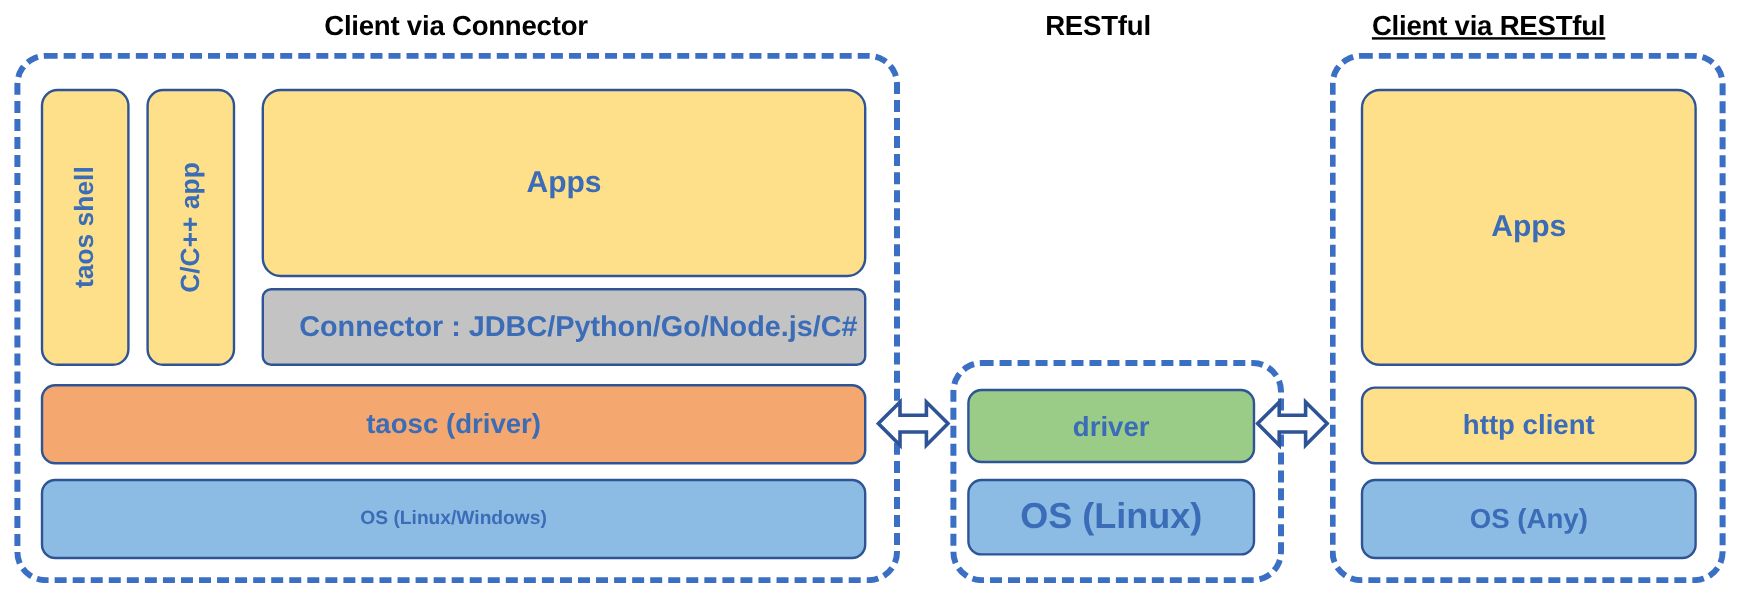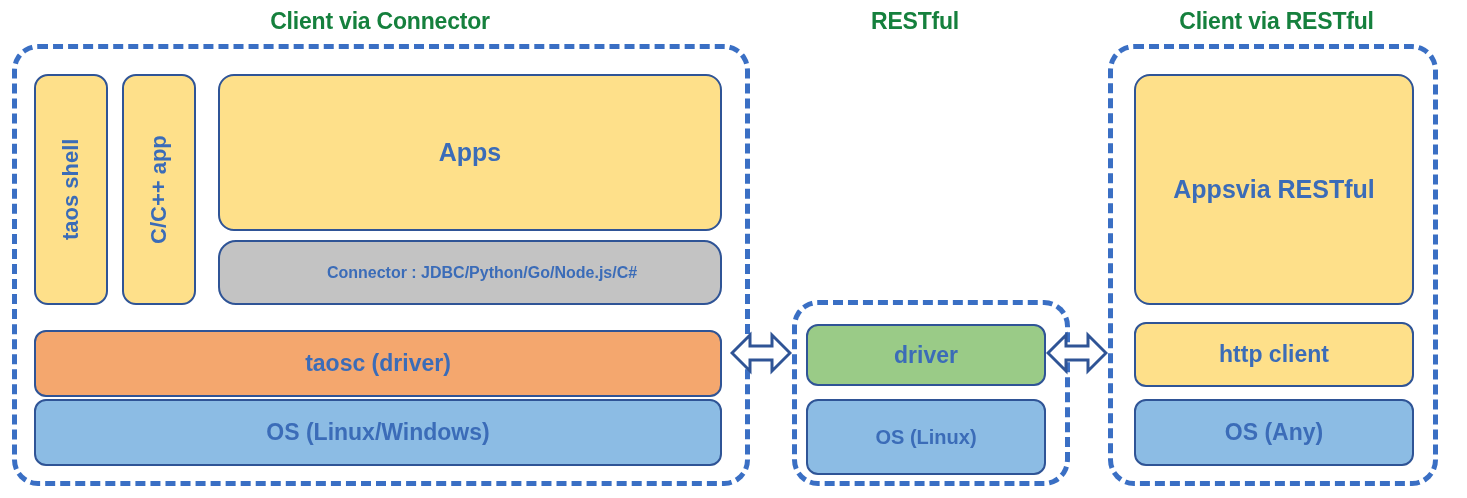--- a/index.html
+++ b/index.html
@@ -13,28 +13,28 @@
     position: relative;
     overflow: hidden;
     font-family: "Liberation Sans", sans-serif;
   }
 
   
   .section-title {
     position: absolute;
     font-size: 23px;
     font-weight: bold;
-    color: #15803d;
+    color: #000000;
     text-align: center;
     white-space: nowrap;
     letter-spacing: -0.2px;
   }
   #title-connector { left: 0;    top: 8px;  width: 760px; }
   #title-server    { left: 760px; top: 8px; width: 310px; }
-  #title-restful   { left: 1088px; top: 8px; width: 377px; }
+  #title-restful   { left: 1052px; top: 8px; width: 377px; text-decoration: underline; }
 
   
   .group {
     position: absolute;
     border: 5px dashed #3a6fc4;
     border-radius: 26px;
     box-sizing: border-box;
   }
   #group-connector { left: 12px;  top: 44px;  width: 738px; height: 442px; }
   #group-server    { left: 792px; top: 300px; width: 278px; height: 186px; }
@@ -49,42 +49,42 @@
     display: flex;
     align-items: center;
     justify-content: center;
     text-align: center;
     color: #3b6cb8;
     font-weight: bold;
     font-size: 21px;
     line-height: 1.22;
   }
   .box.yellow { background: #fee08a; }
-  .box.orange { background: #f4a76e; margin-top: 10px; }
+  .box.orange { background: #f4a76e; }
   .box.blue   { background: #8cbce4; }
   .box.green  { background: #9acb87; }
   .box.gray   { background: #c3c3c3; }
 
   .box.vertical {
     writing-mode: vertical-rl;
     transform: rotate(180deg);
     font-size: 22px;
   }
 
   
   #box-taos-shell { left: 34px;  top: 74px;  width: 74px;  height: 231px; border-radius: 14px; }
   #box-cpp-app    { left: 122px; top: 74px;  width: 74px;  height: 231px; border-radius: 14px; }
   #box-apps       { left: 218px; top: 74px;  width: 504px; height: 157px; border-radius: 16px; font-size: 25px; }
-  #box-connector  { left: 218px; top: 240px; width: 504px; height: 65px;  border-radius: 18px; font-size: 16px; padding-left: 24px; }
+  #box-connector  { left: 218px; top: 240px; width: 504px; height: 65px;  border-radius: 8px; font-size: 24px; padding-left: 24px; }
   #box-taosc      { left: 34px;  top: 320px; width: 688px; height: 67px;  font-size: 23px; }
-  #box-os-client  { left: 34px;  top: 399px; width: 688px; height: 67px;  font-size: 23px; }
+  #box-os-client  { left: 34px;  top: 399px; width: 688px; height: 67px;  font-size: 16px; }
 
   
   #box-taosd      { left: 806px; top: 324px; width: 240px; height: 62px; font-size: 23px; }
-  #box-os-linux   { left: 806px; top: 399px; width: 240px; height: 76px; font-size: 20px; }
+  #box-os-linux   { left: 806px; top: 399px; width: 240px; height: 64px; font-size: 30px; }
 
   
   #box-apps-rest  { left: 1134px; top: 74px;  width: 280px; height: 231px; border-radius: 16px; font-size: 25px; }
   #box-http       { left: 1134px; top: 322px; width: 280px; height: 65px;  font-size: 23px; }
   #box-os-any     { left: 1134px; top: 399px; width: 280px; height: 67px;  font-size: 23px; }
 
   
   .arrow {
     position: absolute;
     width: 62px;
@@ -132,18 +132,17 @@
   <svg viewBox="0 0 62 62" width="62" height="62" aria-hidden="true">
     <polygon points="2,31 20,13 20,24 42,24 42,13 60,31 42,49 42,38 20,38 20,49" fill="#ffffff" stroke="#2f5496" stroke-width="3" stroke-linejoin="miter"></polygon>
   </svg>
 </div>
 
 <div class="group" id="group-restful"></div>
 
 <div class="box yellow" id="box-apps-rest">
   <span>Apps</span>
     <br>
-  <span>via RESTful</span>
 </div>
 
 <div class="box yellow" id="box-http">http client</div>
 
 <div class="box blue" id="box-os-any">OS (Any)</div>
 
 </body></html>

